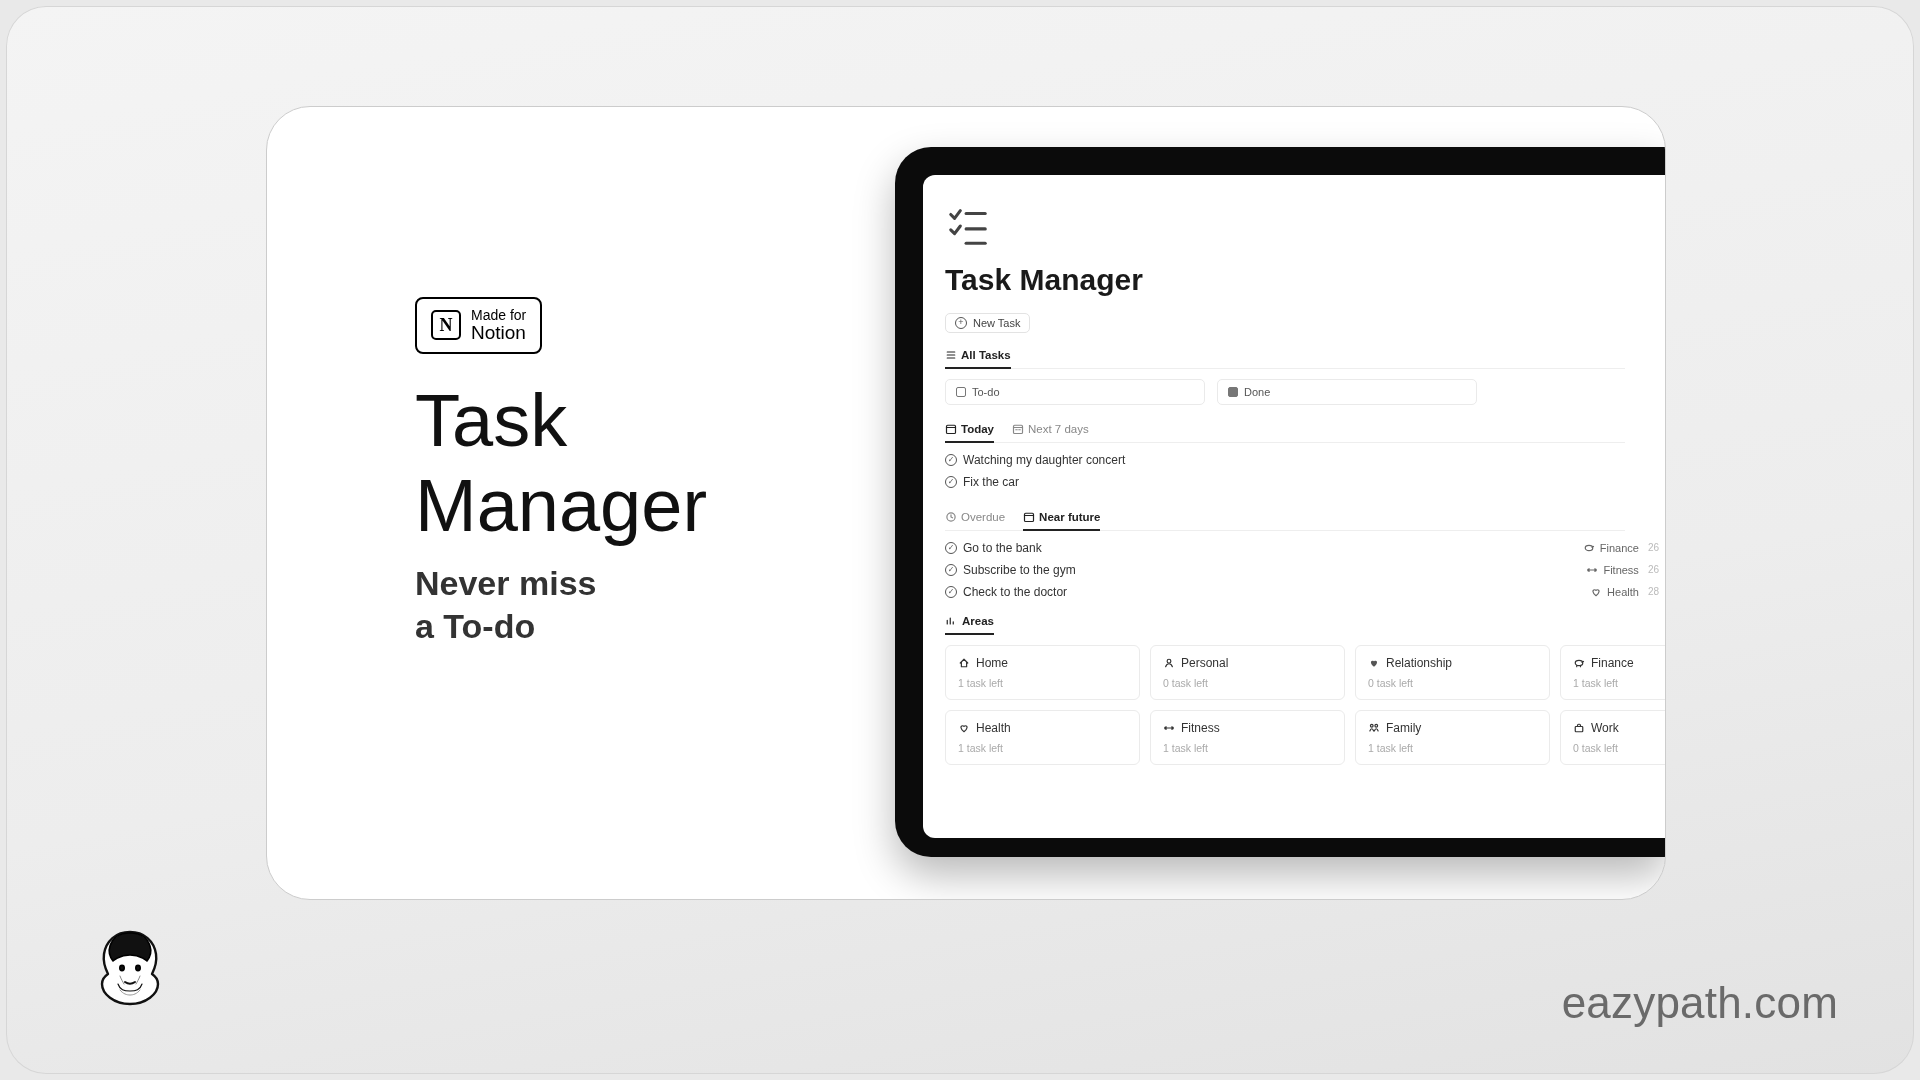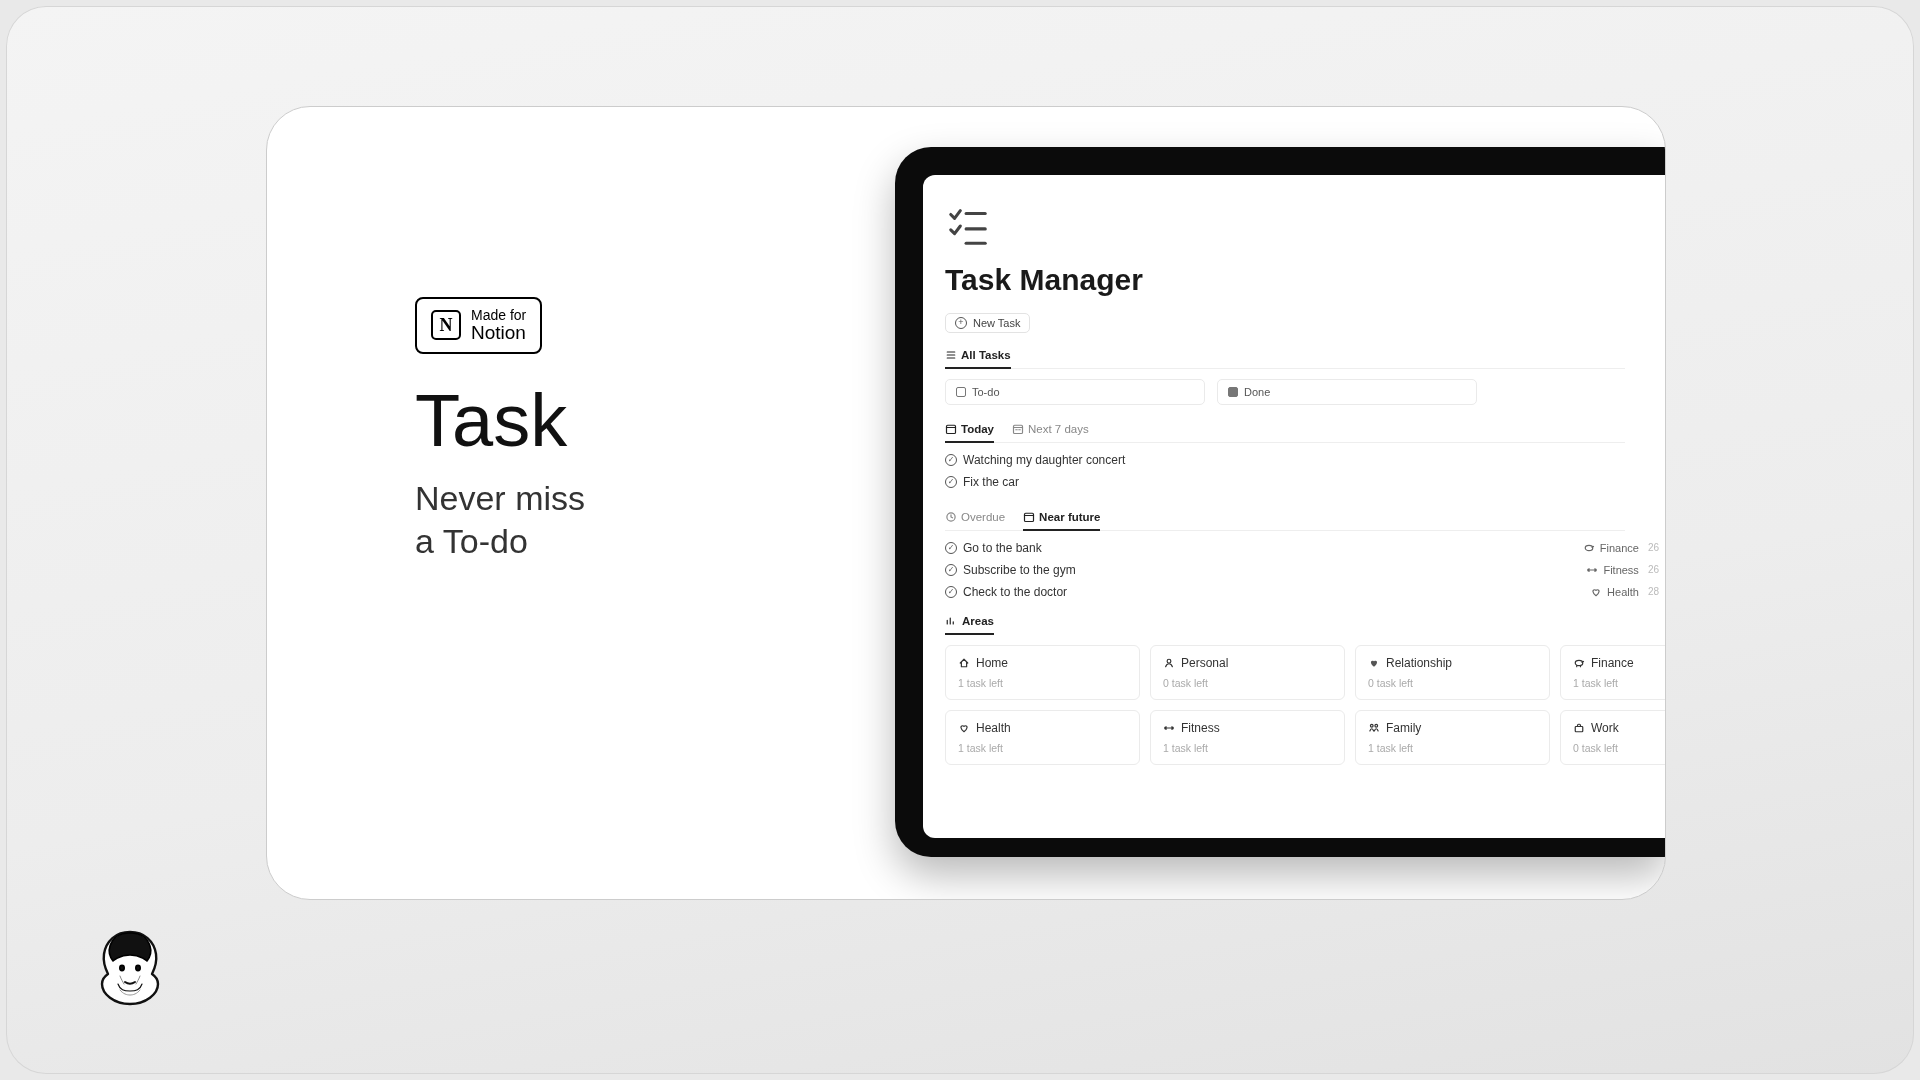--- a/index.html
+++ b/index.html
@@ -6,21 +6,21 @@
     body{width:1920px;height:1080px;background:#e9e9e9;font-family:-apple-system,BlinkMacSystemFont,"Segoe UI",Helvetica,Arial,sans-serif;position:relative;overflow:hidden}
     .page{position:absolute;inset:6px;background:linear-gradient(170deg,#f4f4f4 0%,#ededed 60%,#e2e2e2 100%);border-radius:40px;box-shadow:inset 0 0 0 1px #d6d6d6}
     .card{position:absolute;left:260px;top:100px;width:1400px;height:794px;background:#fff;border:1px solid #ccc;border-radius:44px;overflow:hidden}
     .left{position:absolute;left:148px;top:190px}
     .notion-badge{display:inline-flex;align-items:center;border:2px solid #000;border-radius:8px;padding:9px 14px;gap:10px}
     .notion-logo{width:30px;height:30px;border:2px solid #000;border-radius:5px;display:flex;align-items:center;justify-content:center;font-weight:900;font-size:18px;font-family:Georgia,serif}
     .nb-text{line-height:1.05}
     .nb-text .t0{font-size:14px}
     .nb-text .t1{font-size:19px;font-weight:400}
     .title{margin-top:24px;font-weight:400;font-size:74px;line-height:1.15;color:#111}
-    .subtitle{margin-top:14px;font-weight:400;font-size:34px;line-height:1.28;color:#333}
+    .subtitle{margin-top:14px;font-weight:700;font-size:34px;line-height:1.28;color:#333}
     
     .tablet{position:absolute;right:0;top:40px;width:770px;height:710px;background:#0b0b0b;border-radius:36px 0 0 36px;box-shadow:0 18px 40px rgba(0,0,0,.28);padding:28px 0 19px 28px}
     .screen{background:#fff;width:100%;height:100%;border-radius:12px 0 0 12px;padding:28px 0 22px 10px;overflow:hidden;position:relative}
     .app{padding-left:12px}
     .app-icon{width:46px;height:46px;color:#444;margin-bottom:14px}
     h1.app-title{font-size:30px;font-weight:800;color:#1a1a1a;margin-bottom:14px}
     .newtask{display:inline-flex;align-items:center;gap:6px;border:1px solid #e3e3e3;border-radius:5px;padding:3px 9px;font-size:11px;color:#444;cursor:pointer;background:#fff}
     .plusc{width:12px;height:12px;border:1.3px solid #555;border-radius:50%;display:flex;align-items:center;justify-content:center;font-size:9px;line-height:1;color:#555}
     .tabs{display:flex;gap:18px;margin-top:14px;font-size:11.5px;color:#888;border-bottom:1px solid #eee}
     .tab{display:flex;align-items:center;gap:4px;padding:4px 0 6px;cursor:pointer}
@@ -56,20 +56,21 @@
     <div class="left">
       <div class="notion-badge">
         <div class="notion-logo">N</div>
         <div class="nb-text">
           <div class="t0">Made for</div>
           <div class="t1">Notion</div>
         </div>
       </div>
       <div class="title">
         <div>Task</div>
+        <div>Manager</div>
       </div>
       <div class="subtitle">
         <div>Never miss</div>
         <div>a To-do</div>
       </div>
     </div>
 
     <div class="tablet">
       <div class="screen">
         <div class="app">
@@ -332,13 +333,14 @@
         <path d="M22 22c3-9 11-13 20-13s17 4 20 13c2 6 0 11-3 15 0 0-6-6-17-6s-17 6-17 6c-3-4-5-9-3-15z" fill="#111"></path>
         <ellipse cx="34" cy="44" rx="2.2" ry="2.6" fill="#111"></ellipse>
         <ellipse cx="50" cy="44" rx="2.2" ry="2.6" fill="#111"></ellipse>
         <path d="M37 58c3 2 7 2 10 0" stroke="#111" stroke-width="2"></path>
         <path d="M30 60c2 6 6 7 12 7s10-1 12-7" stroke="#111" stroke-width="1.2"></path>
         <path d="M32 52c1 3 3 6 4 8M52 52c-1 3-3 6-4 8" stroke="#888" stroke-width="1"></path>
         <path d="M32 66c3 4 7 5 10 5s7-1 10-5" stroke="#999" stroke-width="1"></path>
       </svg>
   </div>
 
+  <div class="brand">eazypath.com</div>
 </div>
 
 </body></html>

